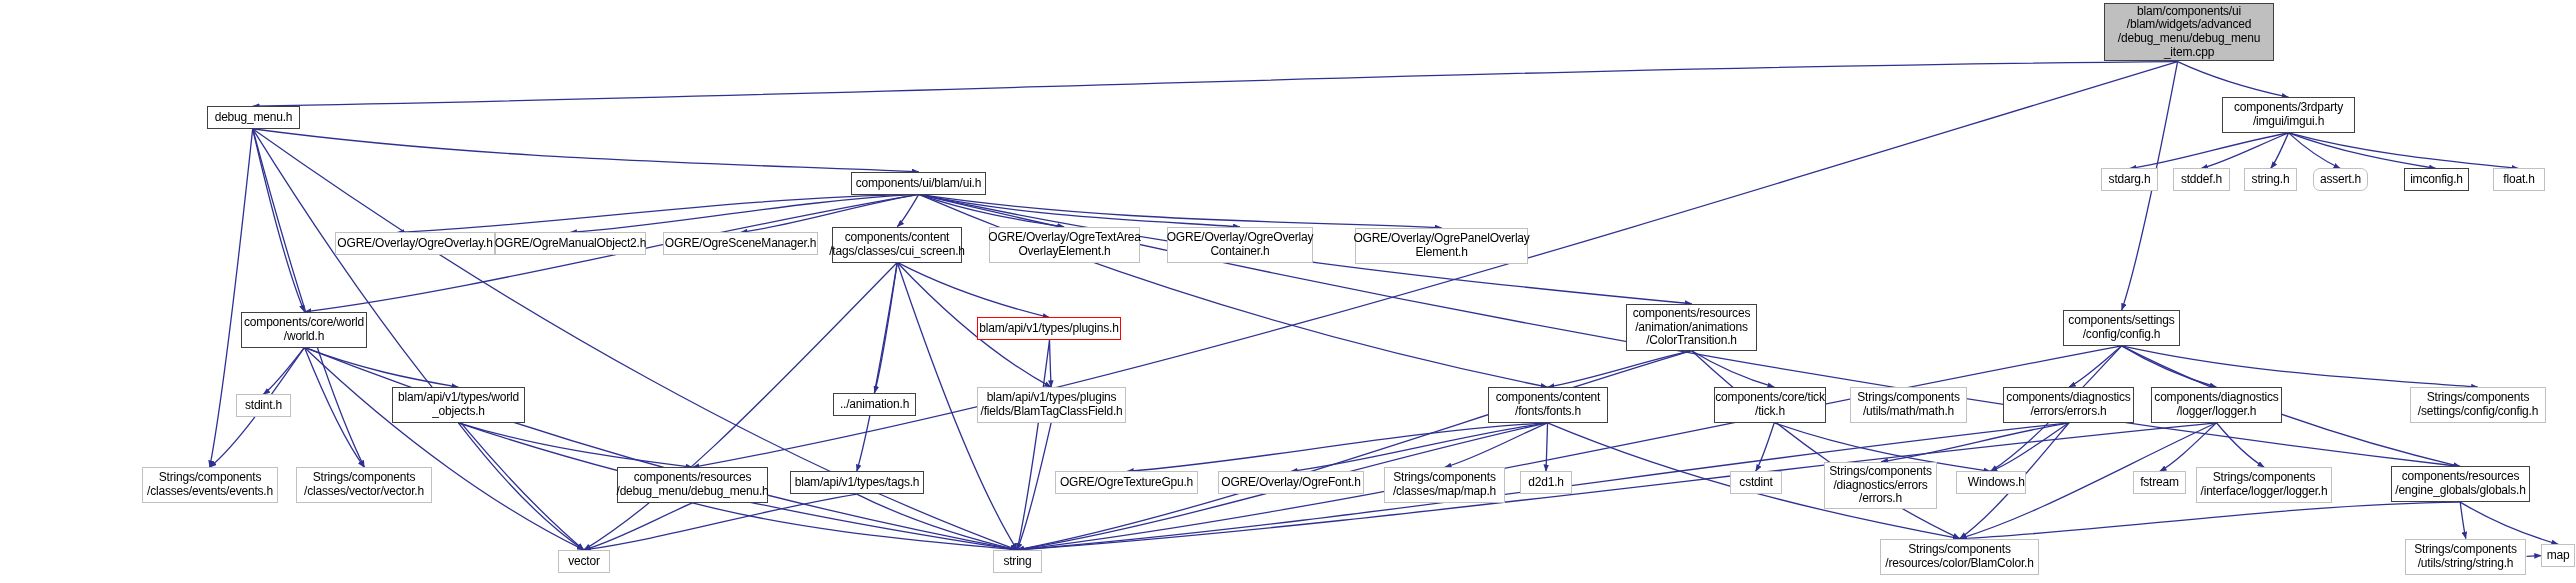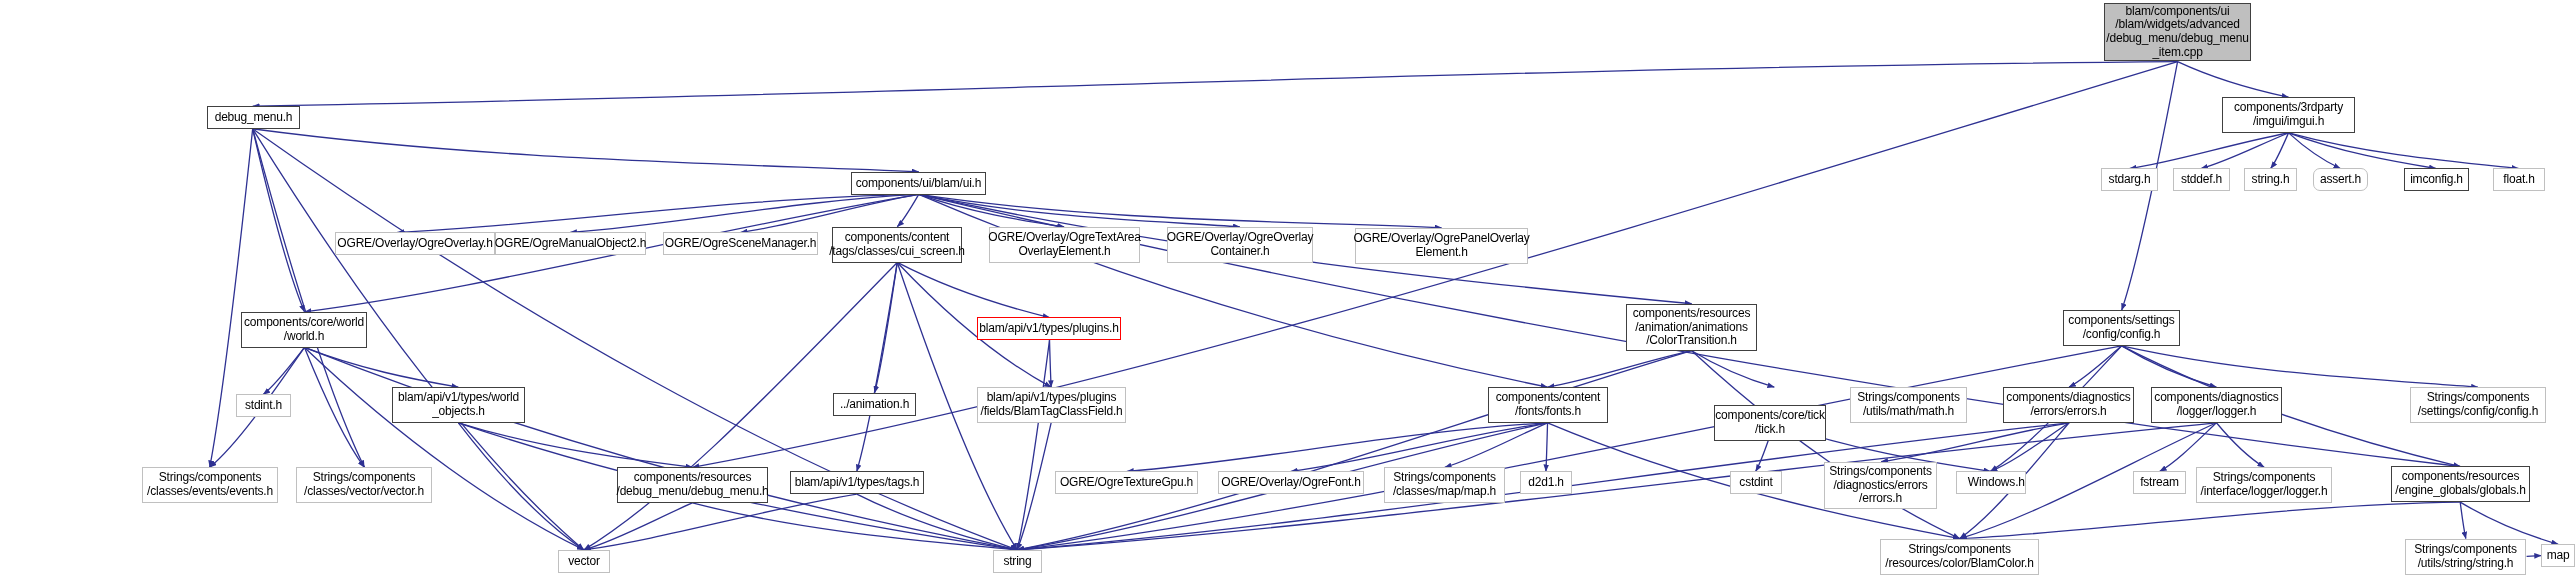--- a/index.html
+++ b/index.html
@@ -118,21 +118,21 @@
         <path d="M 855 621 C 995.35 656.9088, 1135.7 667.4, 1256 679" stroke="#2e3192" stroke-width="1.6" fill="none" marker-end="url(#arrow)"></path>
         <path d="M 1058 610 C 940.05 629.2744, 822.1 665.2, 721 679" stroke="#2e3192" stroke-width="1.6" fill="none" marker-end="url(#arrow)"></path>
         <path d="M 1058 610 C 1127.3 644.6824, 1196.6 665.2, 1256 679" stroke="#2e3192" stroke-width="1.6" fill="none" marker-end="url(#arrow)"></path>
         <path d="M 3038 620 C 3040.45 639.1016, 3042.9 656, 3045 665" stroke="#2e3192" stroke-width="1.6" fill="none" marker-end="url(#arrow)"></path>
         <path d="M 3038 620 C 3080.35 645.3248, 3122.7 661.6, 3159 672" stroke="#2e3192" stroke-width="1.6" fill="none" marker-end="url(#arrow)"></path>
         <path d="M 3038 620 C 2821.7 622.6999999999999, 2605.4 656, 2420 665" stroke="#2e3192" stroke-width="1.6" fill="none" marker-end="url(#arrow)"></path>
         <path d="M 3120 687 C 3126.3 687.0984000000001, 3132.6 686.2, 3138 686" stroke="#2e3192" stroke-width="1.6" fill="none" marker-end="url(#arrow)"></path>
       </g>
   </svg>
   <div id="node-layer">
-      <div class="node hl" style="left: 2104px; top: 3.2px; width: 147px; height: 58px;">blam/components/ui
+      <div class="node hl" style="left: 2104px; top: 3.2px; width: 170px; height: 58px;">blam/components/ui
 /blam/widgets/advanced
 /debug_menu/debug_menu
 _item.cpp</div>
       <div class="node own" style="left: 207px; top: 106px; width: 93px; height: 23px;">debug_menu.h</div>
       <div class="node own" style="left: 2222px; top: 97px; width: 133px; height: 36px;">components/3rdparty
 /imgui/imgui.h</div>
       <div class="node own" style="left: 851px; top: 172px; width: 135px; height: 23px;">components/ui/blam/ui.h</div>
       <div class="node" style="left: 2101px; top: 168px; width: 57px; height: 23px;">stdarg.h</div>
       <div class="node" style="left: 2173px; top: 168px; width: 57px; height: 23px;">stddef.h</div>
       <div class="node" style="left: 2244px; top: 168px; width: 53px; height: 23px;">string.h</div>
@@ -159,21 +159,21 @@
 /world.h</div>
       <div class="node red" style="left: 977px; top: 317px; width: 144px; height: 23px;">blam/api/v1/types/plugins.h</div>
       <div class="node" style="left: 236px; top: 394px; width: 55px; height: 23px;">stdint.h</div>
       <div class="node own" style="left: 392px; top: 387px; width: 133px; height: 36px;">blam/api/v1/types/world
 _objects.h</div>
       <div class="node own" style="left: 833px; top: 393px; width: 83px; height: 23px;">../animation.h</div>
       <div class="node" style="left: 977px; top: 387px; width: 149px; height: 36px;">blam/api/v1/types/plugins
 /fields/BlamTagClassField.h</div>
       <div class="node own" style="left: 1488px; top: 387px; width: 120px; height: 36px;">components/content
 /fonts/fonts.h</div>
-      <div class="node own" style="left: 1714px; top: 405px; width: 112px; height: 36px;">components/core/tick
+      <div class="node own" style="left: 1714px; top: 387px; width: 112px; height: 36px;">components/core/tick
 /tick.h</div>
       <div class="node" style="left: 1850px; top: 387px; width: 117px; height: 36px;">Strings/components
 /utils/math/math.h</div>
       <div class="node own" style="left: 2003px; top: 387px; width: 131px; height: 36px;">components/diagnostics
 /errors/errors.h</div>
       <div class="node own" style="left: 2151px; top: 387px; width: 131px; height: 36px;">components/diagnostics
 /logger/logger.h</div>
       <div class="node" style="left: 2410px; top: 387px; width: 136px; height: 36px;">Strings/components
 /settings/config/config.h</div>
       <div class="node" style="left: 142px; top: 467px; width: 136px; height: 36px;">Strings/components

